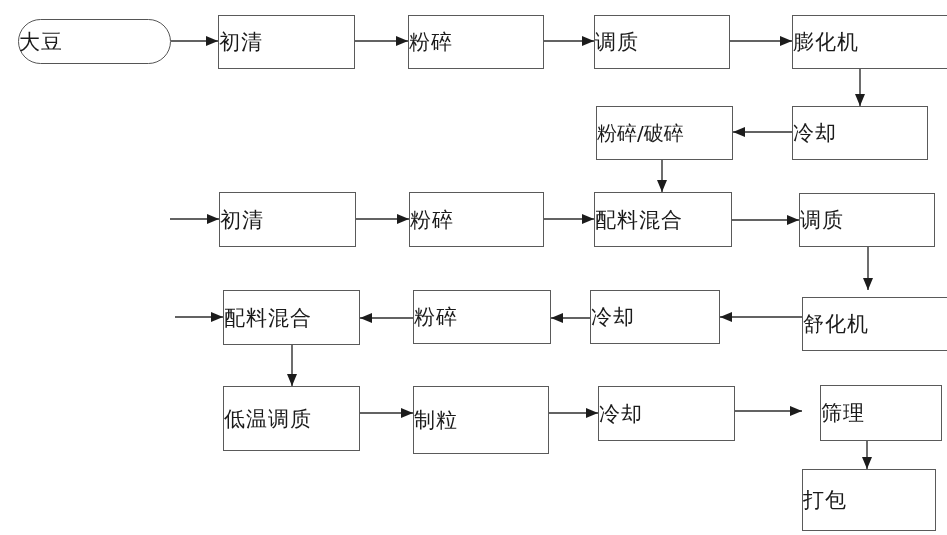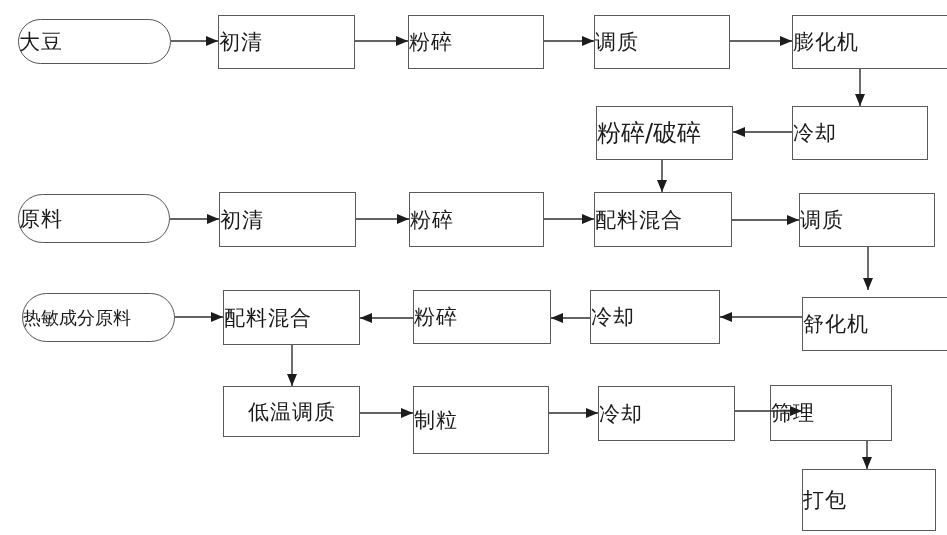--- a/index.html
+++ b/index.html
@@ -25,21 +25,21 @@
     z-index: 1;
   }
   .rect {
     border: 1.6px solid #5a5a5a;
   }
   .ellipse {
     border: 1.4px solid #555555;
     border-radius: 26px;
   }
   .small-label { font-size: 18px; letter-spacing: 0; }
-  .mid-label { font-size: 24px; letter-spacing: 0; }
+  .mid-label { font-size: 20px; letter-spacing: 0; }
   .edges {
     position: absolute;
     left: 0;
     top: 0;
     z-index: 2;
     pointer-events: none;
   }
   .edges line {
     stroke: #2f2f2f;
     stroke-width: 1.4;
@@ -66,62 +66,56 @@
     <span>膨化机</span>
   </div>
 
   <div class="node rect" style="left:792px; top:106px; width:136px; height:54px;">
     <span>冷却</span>
   </div>
   <div class="node rect" style="left:596px; top:106px; width:137px; height:54px;">
     <span class="mid-label">粉碎/破碎</span>
   </div>
 
-  <div class="node ellipse" style="left:18px; top:194px; width:152px; height:49px;">
-    <span>原料</span>
-  </div>
   <div class="node rect" style="left:219px; top:192px; width:137px; height:55px;">
     <span>初清</span>
   </div>
   <div class="node rect" style="left:409px; top:192px; width:135px; height:55px;">
     <span>粉碎</span>
   </div>
   <div class="node rect" style="left:594px; top:192px; width:138px; height:55px;">
     <span>配料混合</span>
   </div>
   <div class="node rect" style="left:799px; top:193px; width:136px; height:54px;">
     <span>调质</span>
   </div>
 
-  <div class="node ellipse" style="left:22px; top:293px; width:153px; height:49px;">
-    <span class="small-label">热敏成分原料</span>
-  </div>
   <div class="node rect" style="left:223px; top:290px; width:137px; height:55px;">
     <span>配料混合</span>
   </div>
   <div class="node rect" style="left:413px; top:290px; width:138px; height:54px;">
     <span>粉碎</span>
   </div>
   <div class="node rect" style="left:590px; top:290px; width:130px; height:54px;">
     <span>冷却</span>
   </div>
   <div class="node rect" style="left:802px; top:297px; width:161px; height:54px;">
     <span>舒化机</span>
   </div>
 
-  <div class="node rect" style="left:223px; top:386px; width:137px; height:51px;padding-left:24px;">
+  <div class="node rect" style="left:223px; top:386px; width:137px; height:65px;">
     <span>低温调质</span>
   </div>
   <div class="node rect" style="left:413px; top:386px; width:136px; height:68px;">
     <span>制粒</span>
   </div>
   <div class="node rect" style="left:598px; top:386px; width:137px; height:55px;">
     <span>冷却</span>
   </div>
-  <div class="node rect" style="left:770px; top:385px; width:122px; height:56px;">
+  <div class="node rect" style="left:820px; top:385px; width:122px; height:56px;">
     <span>筛理</span>
   </div>
 
   <div class="node rect" style="left:802px; top:469px; width:134px; height:62px;">
     <span>打包</span>
   </div>
 
   <svg class="edges" width="947" height="535" aria-hidden="true">
     <defs>
       <marker id="arrow" viewBox="0 0 12 10" refX="12" refY="5" markerWidth="12" markerHeight="10" orient="auto" markerUnits="userSpaceOnUse">

